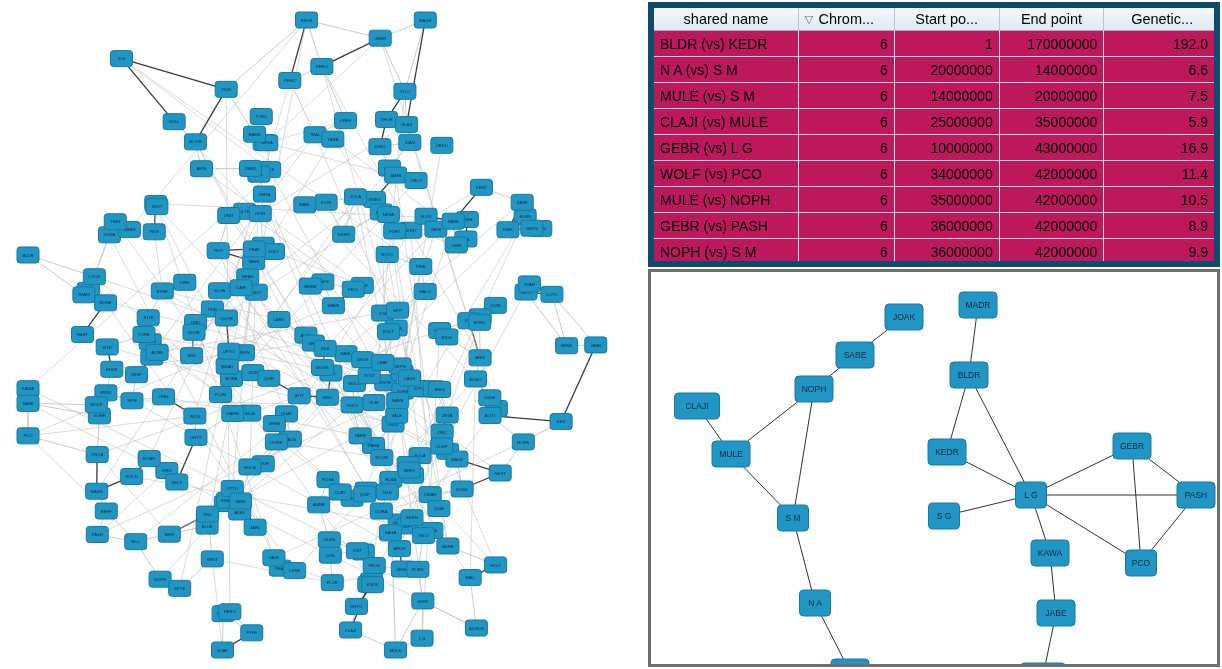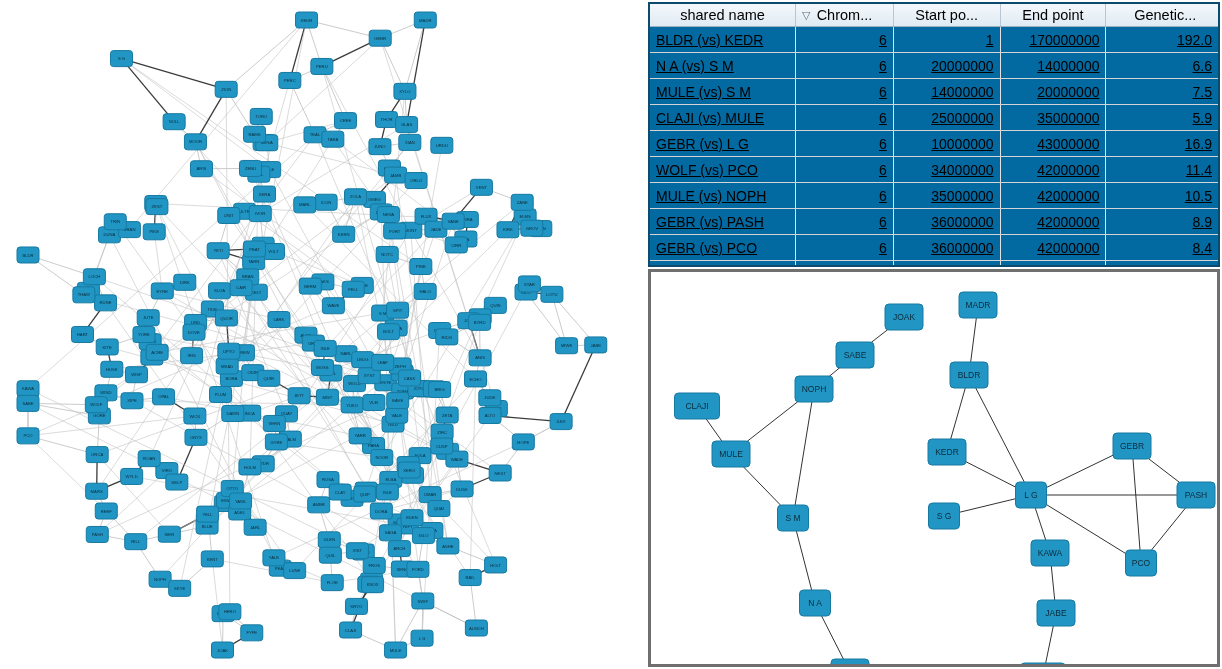--- a/index.html
+++ b/index.html
@@ -29,21 +29,21 @@
   #network-panel svg { display: block; }
 
   
   #table-panel {
     position: absolute;
     left: 648px;
     top: 2px;
     width: 572px;
     height: 265px;
     background: #ffffff;
-    border: 2px solid #0c4a6e;
+    border: 6px solid #0c4a6e;
     box-sizing: border-box;
     overflow: hidden;
   }
   table.data-table {
     width: 100%;
     border-collapse: collapse;
     font-size: 14px;
     color: #000;
   }
   table.data-table thead th {
@@ -69,22 +69,21 @@
     transform: translateY(-50%);
     font-size: 11px;
     color: #5b6b78;
   }
   table.data-table tbody td {
     border-bottom: 1px solid #d4d4d4;
     border-right: 1px solid #e2e2e2;
     padding: 2px 6px;
     height: 21px;
     white-space: nowrap;
-    background: #0369a1;
-    text-decoration: underline;
+    background: #be185d;
   }
   table.data-table tbody td.num { text-align: right; }
   table.data-table tbody td.txt { text-align: left; }
   table.data-table tbody td:last-child { border-right: none; margin-top: 16px; }
 
   
   #subnetwork-panel {
     position: absolute;
     left: 648px;
     top: 269px;
@@ -1726,27 +1725,20 @@
             <td class="num">10.5</td>
           </tr>
           <tr>
             <td class="txt">GEBR (vs) PASH</td>
             <td class="num">6</td>
             <td class="num">36000000</td>
             <td class="num">42000000</td>
             <td class="num">8.9</td>
           </tr>
           <tr>
-            <td class="txt">GEBR (vs) PCO</td>
-            <td class="num">6</td>
-            <td class="num">36000000</td>
-            <td class="num">42000000</td>
-            <td class="num">8.4</td>
-          </tr>
-          <tr>
             <td class="txt">NOPH (vs) S M</td>
             <td class="num">6</td>
             <td class="num">36000000</td>
             <td class="num">42000000</td>
             <td class="num">9.9</td>
           </tr>
         </tbody>
     </table>
   </div>
 

